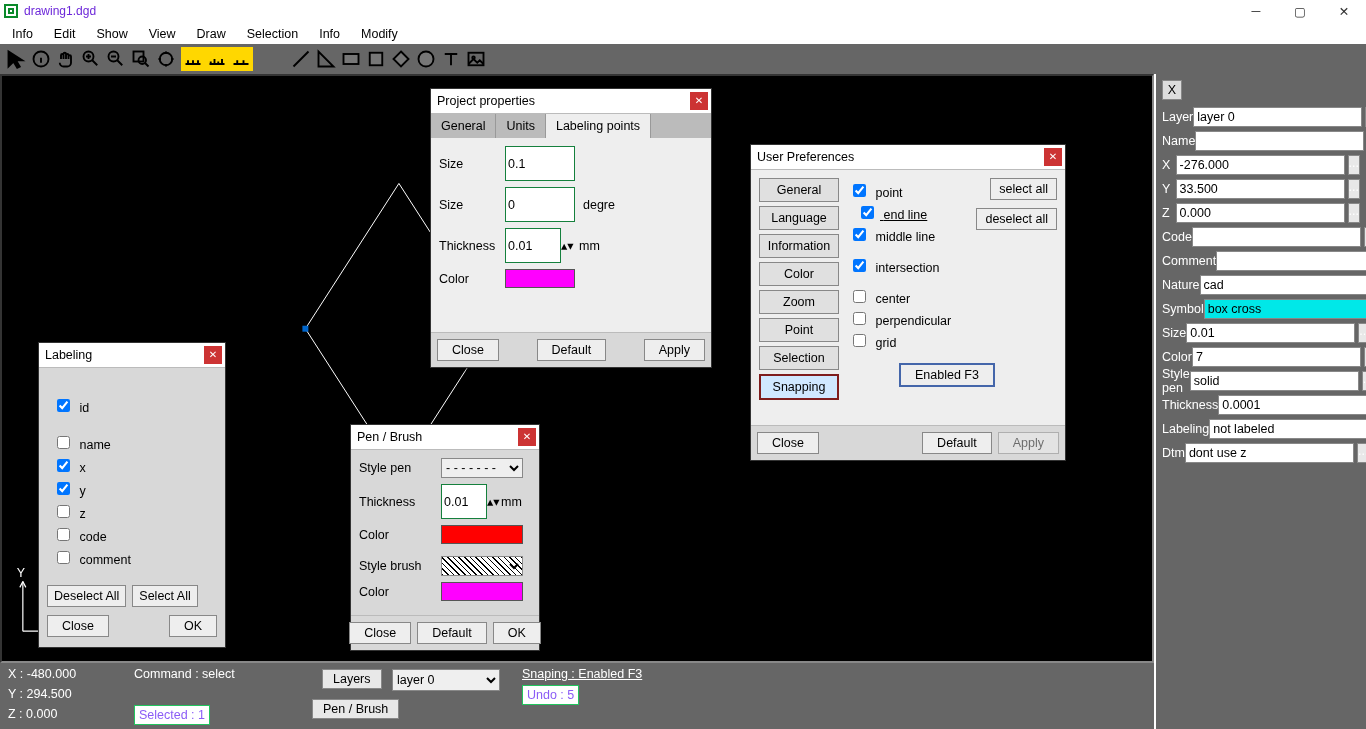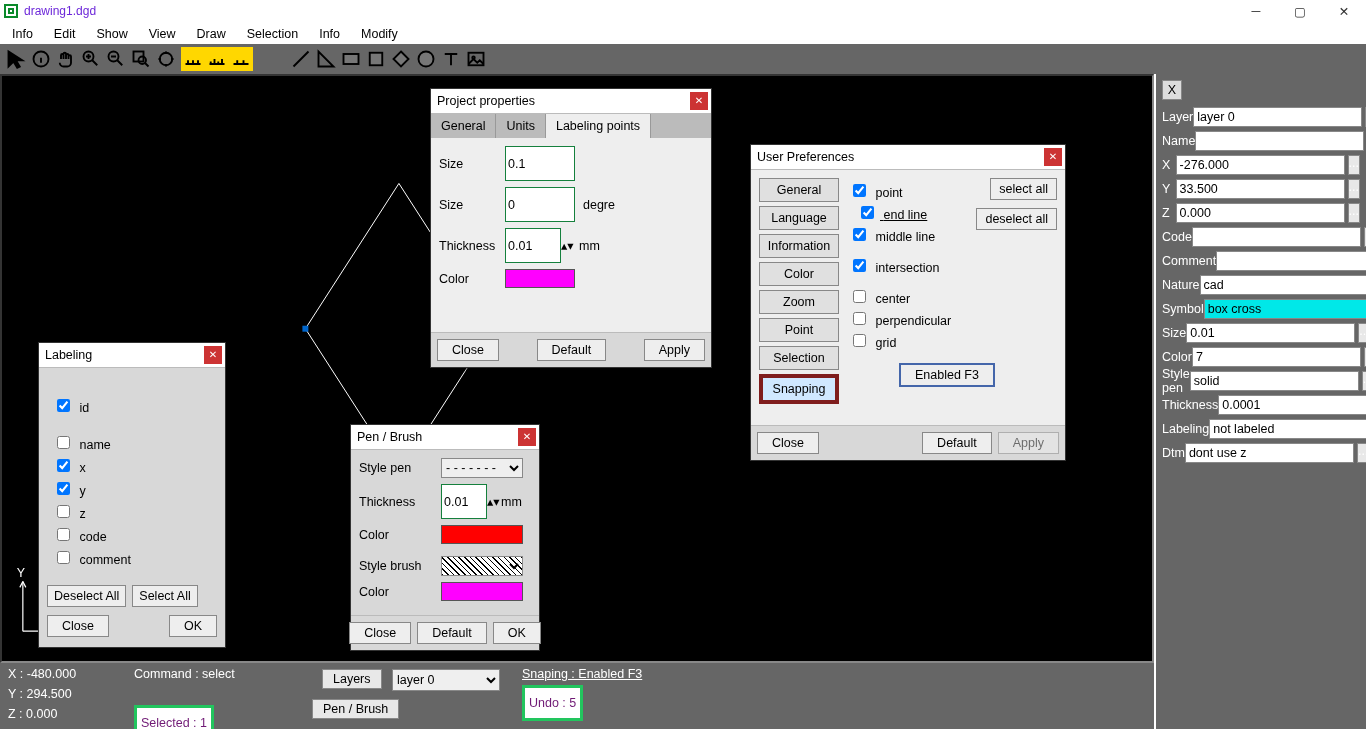--- a/index.html
+++ b/index.html
@@ -19,39 +19,39 @@
 .canvas svg { width:100%; height:100%;}
 .right-panel { position:absolute; top:74px; right:0; width:210px; bottom:0; background:#666; padding:6px; color:#fff;}
 .rp-row { display:flex; align-items:center; margin-bottom:2px; height:22px;}
 .rp-row .lbl { width:66px; color:#fff;}
 .rp-row input { flex:1; height:20px; border:1px solid #888; padding:1px 3px;}
 .rp-row .dots { width:22px; height:20px; border:1px solid #888; background:#e8e8e8; margin-left:3px; text-align:center; line-height:14px;}
 .closex { background:#ddd; color:#000; border:1px solid #888; width:20px; height:20px; text-align:center; line-height:18px;}
 
 .statusbar { position:absolute; left:0; right:212px; bottom:0; height:66px; background:#666; color:#fff; padding:4px 8px;}
 .statusbar .col { position:absolute; }
-.statusbar .sinput { background:#fff; color:#701a75; border:3px solid #22c55e; padding:8px 4px;}
+.statusbar .sinput { background:#fff; color:#8b5cf6; border:1px solid #22c55e; padding:2px 4px;}
 .sbtn { background:#e8e8e8; border:1px solid #888; padding:2px 10px; color:#000;}
 
 .dialog { position:absolute; background:#eee; border:1px solid #333; box-shadow:2px 2px 3px rgba(0,0,0,0.5);}
 .dialog .dtitle { background:#fff; height:25px; display:flex; align-items:center; padding:0 6px; position:relative; border-bottom:1px solid #bbb;}
 .dialog .dclose { position:absolute; right:3px; top:3px; width:18px; height:18px; background:#c33; color:#fff; text-align:center; line-height:18px; font-size:10px;}
 .dialog .dbody { padding:8px; background:#d8d8d8;}
 .dialog .dbtnrow { padding:6px; display:flex; gap:6px; background:#d8d8d8; border-top:1px solid #bbb;}
 .dbtn { background:#eee; border:1px solid #888; padding:3px 14px;}
 .chk { margin-right:6px;}
 .frow { display:flex; align-items:center; margin-bottom:6px; }
 .frow .flbl { width:82px;}
 .frow input[type=text] { border:1px solid #15803d; padding:2px 2px; height:35px;}
 .colorbox { width:70px; height:19px; border:1px solid #555;}
 .tabrow { display:flex; background:#bbb;}
 .tab { padding:5px 10px; background:#bbb; border-right:1px solid #999;}
 .tab.active { background:#eee;}
 .sidetab { display:block; width:80px; padding:4px 0; margin-bottom:4px; background:#e0e0e0; border:1px solid #888; text-align:center;}
-.sidetab.active { border:4px solid #7f1d1d; background:#d0e8ff;text-align:center;}
+.sidetab.active { border:2px solid #7f1d1d; background:#d0e8ff;text-align:center;}
 .hl-cyan { background:#00e8e8 !important; }
 </style>
 </head>
 <body>
 
 <div class="titlebar">
   <div class="logo"></div>
   <span class="t">drawing1.dgd</span>
 </div>
 <div class="winbtns">

